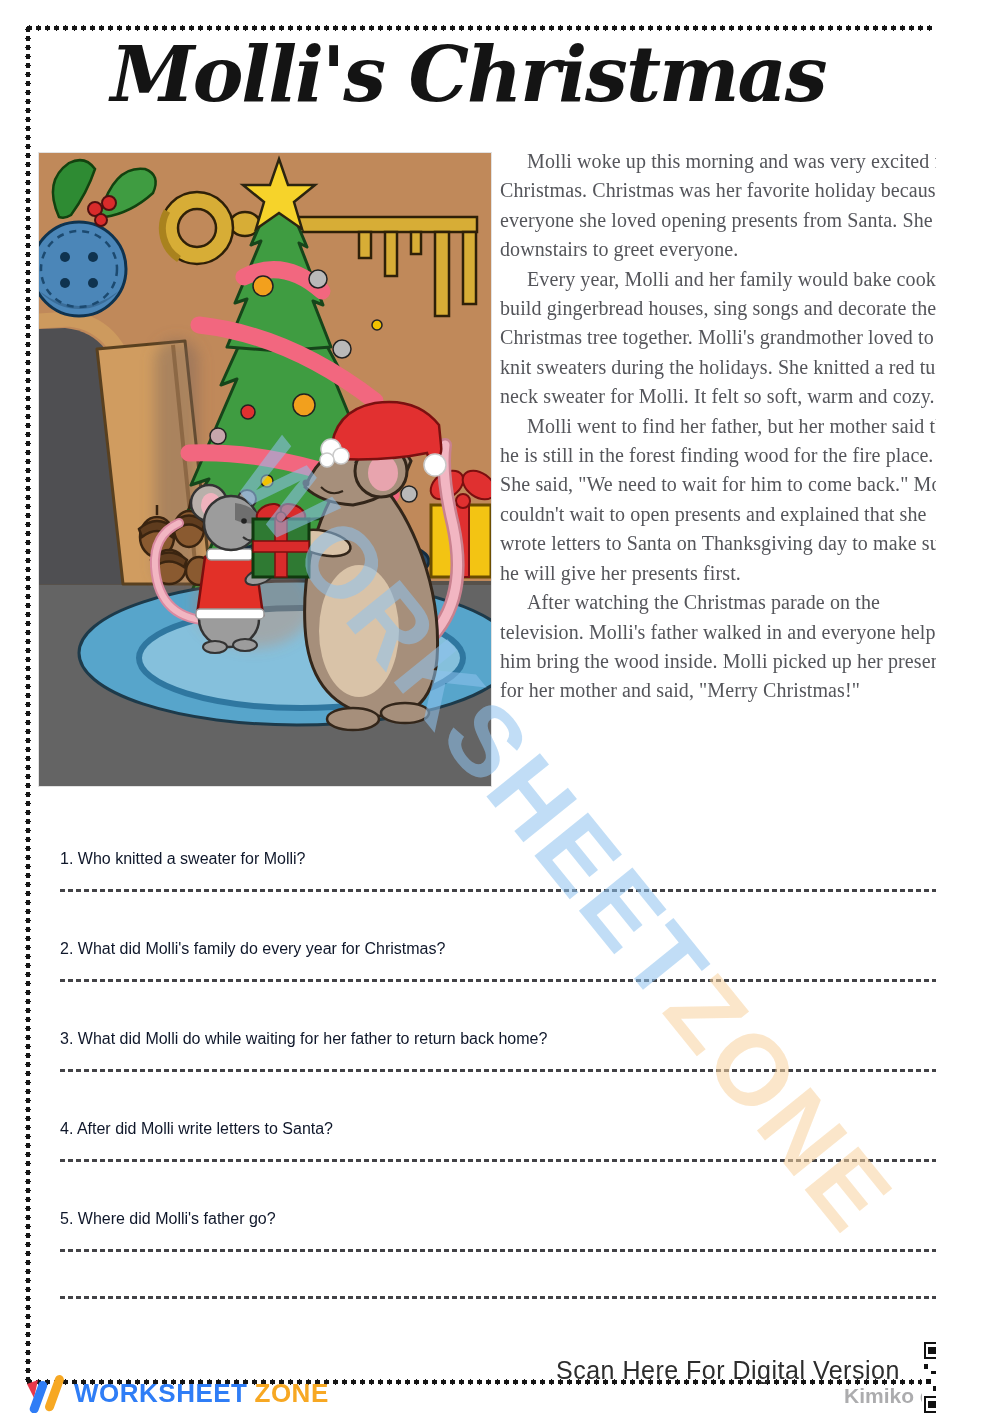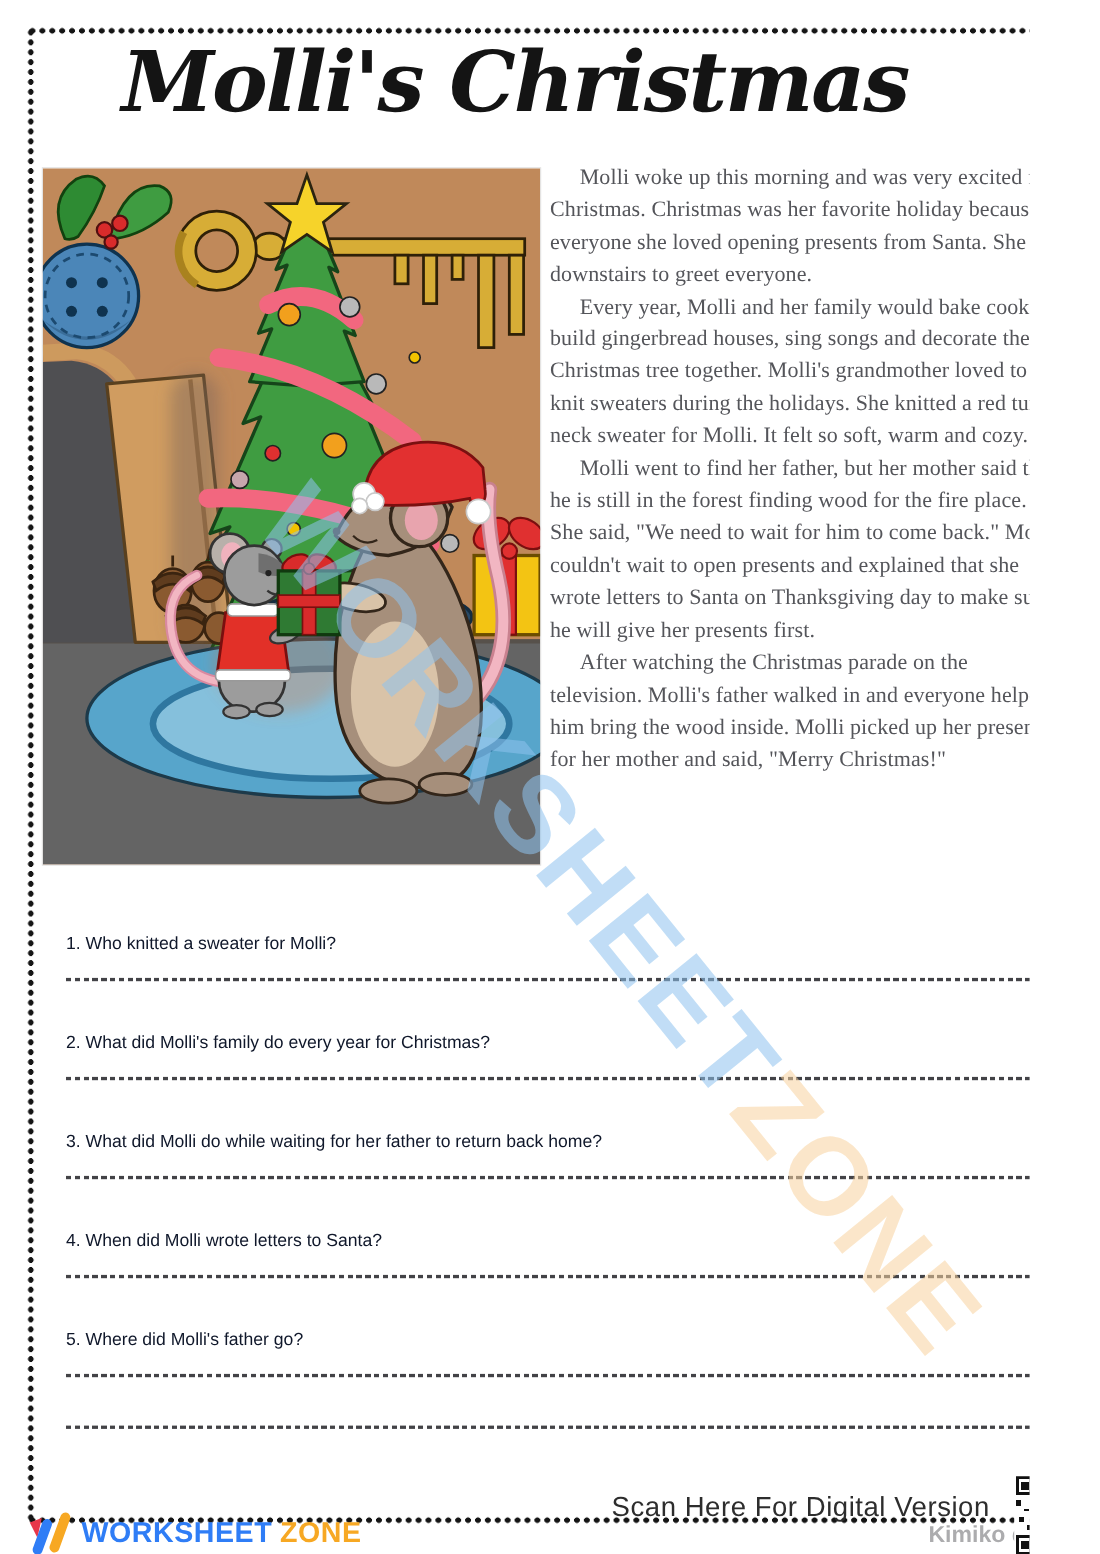--- a/index.html
+++ b/index.html
@@ -250,21 +250,21 @@
         <div class="q-text"><span>2.</span> <span>What did Molli's family do every year for Christmas?</span></div>
         <div class="answer-line"></div>
       </div>
 
       <div class="question">
         <div class="q-text"><span>3.</span> <span>What did Molli do while waiting for her father to return back home?</span></div>
         <div class="answer-line"></div>
       </div>
 
       <div class="question">
-        <div class="q-text"><span>4.</span> <span>When did Molli wrote letters to Santa?</span></div>
+        <div class="q-text"><span>4.</span> <span>After did Molli write letters to Santa?</span></div>
         <div class="answer-line"></div>
       </div>
 
       <div class="question">
         <div class="q-text"><span>5.</span> <span>Where did Molli's father go?</span></div>
         <div class="answer-line"></div>
       </div>
 
       <div class="question">
         <div class="answer-line"></div>

